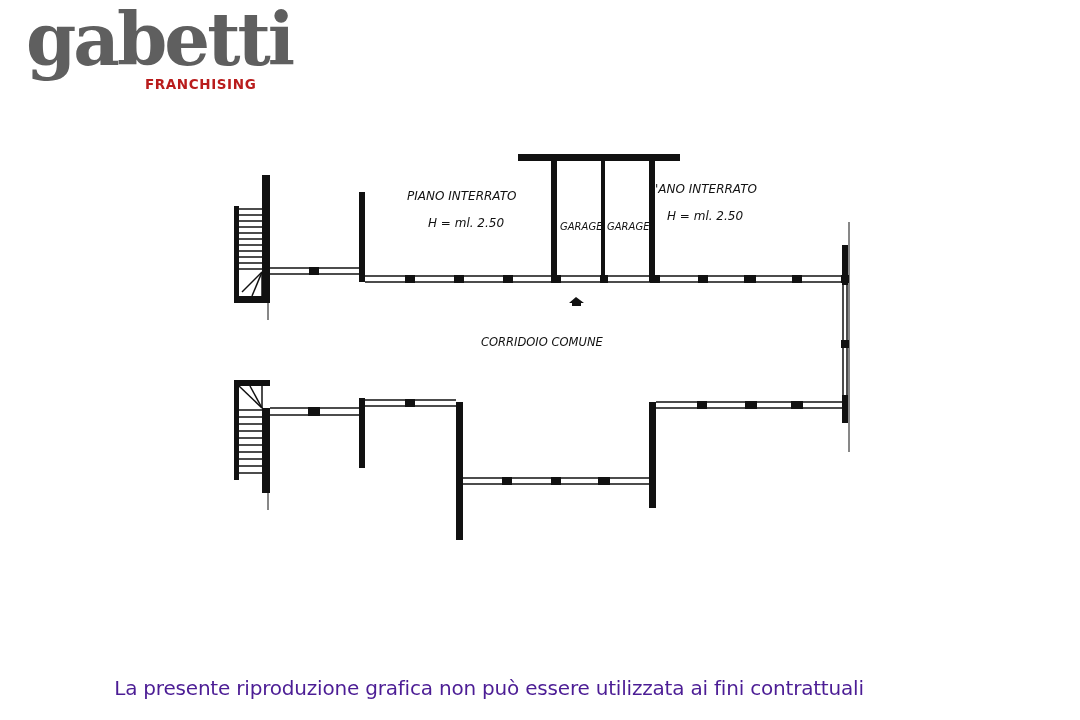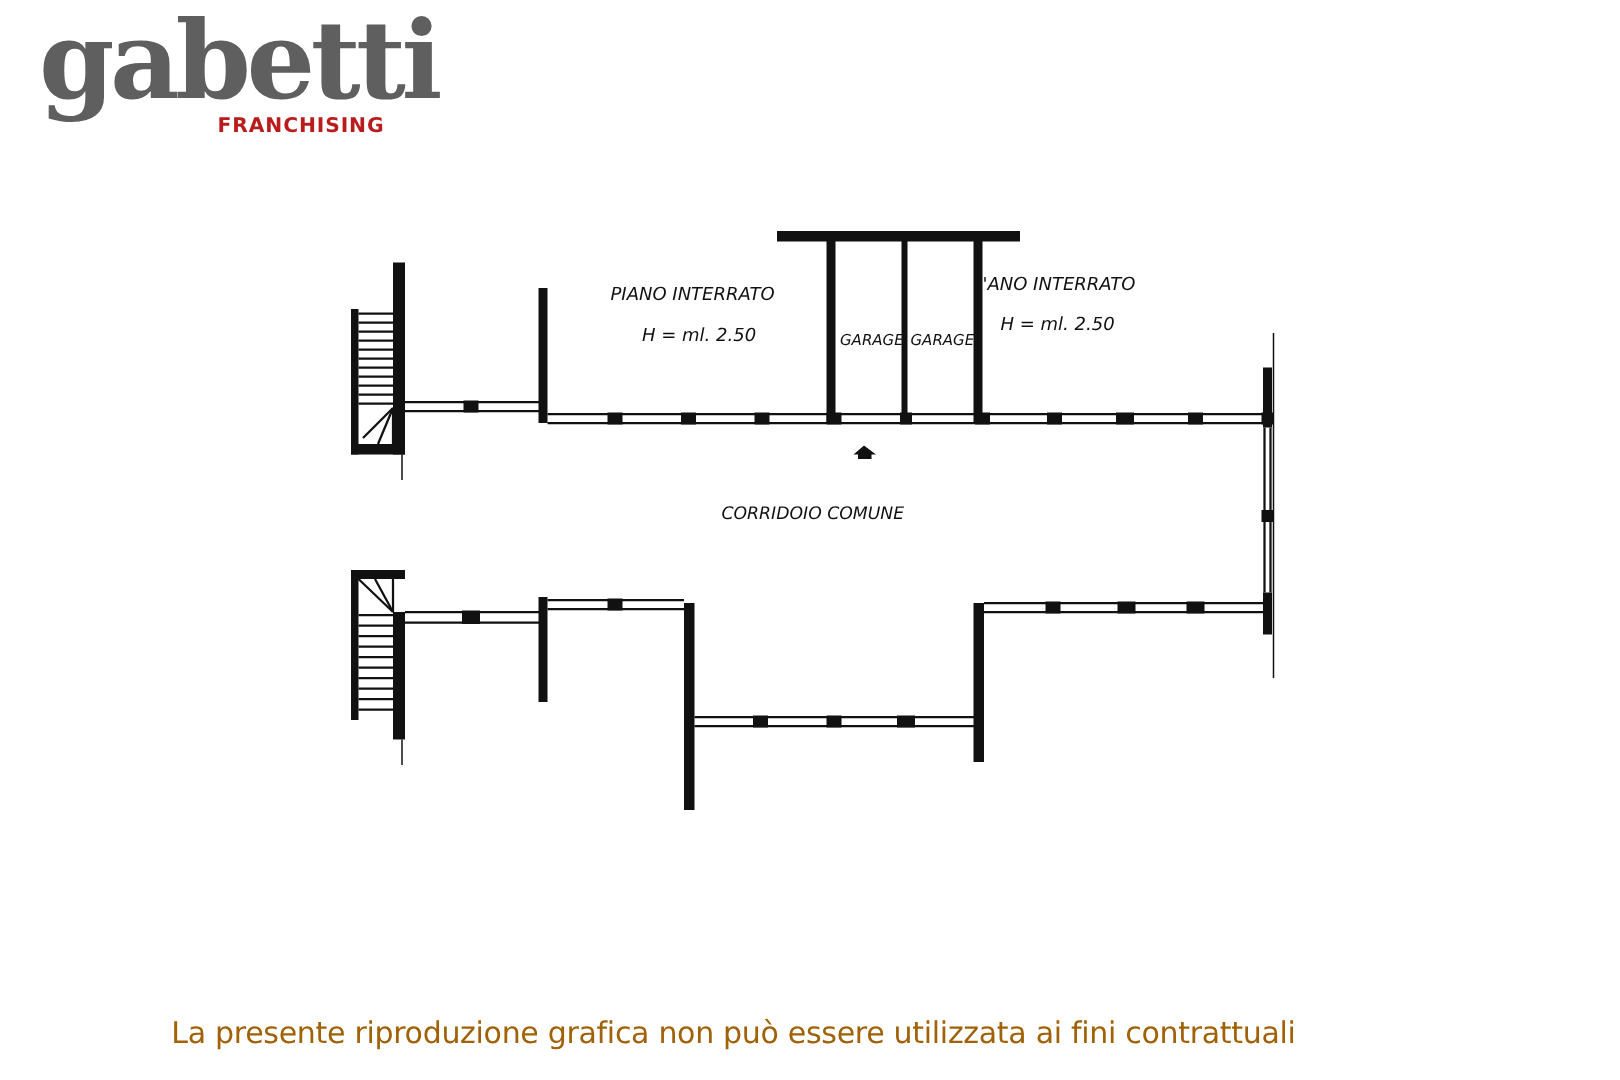--- a/index.html
+++ b/index.html
@@ -2,21 +2,21 @@
 <html><head>
   <meta charset="utf-8">
   <style>
     html, body { margin: 0; padding: 0; background: #ffffff; }
     body { width: 1080px; height: 720px; position: relative; overflow: hidden; font-family: "DejaVu Sans", sans-serif; }
     .logo { position: absolute; left: 26px; top: 18px; width: 225px; height: 92px; }
     .logo-word { position: absolute; left: 0; top: -14px; font-family: "DejaVu Serif", serif; font-weight: bold; font-size: 72px; letter-spacing: -3px; color: #5f5f5f; line-height: 1; }
     .logo-sub { position: absolute; left: 119px; top: 58px; font-family: "DejaVu Sans", sans-serif; font-weight: bold; font-size: 13.5px; letter-spacing: 0.6px; color: #b91c1c; }
     .plan { position: absolute; left: 0; top: 0; width: 1080px; height: 720px; }
     .plan-label { font-family: "DejaVu Sans", sans-serif; font-style: italic; fill: #111; }
-    .disclaimer { position: absolute; left: 0; width: 978px; top: 676px; text-align: center; font-family: "DejaVu Sans", sans-serif; font-size: 20px; color: #a16207; letter-spacing: -0.2px; }
+    .disclaimer { position: absolute; left: 0; width: 978px; top: 676px; text-align: center; font-family: "DejaVu Sans", sans-serif; font-size: 20px; color: #4c1d95; letter-spacing: -0.2px; }
   </style>
 </head>
 <body>
 
 <div class="logo">
   <div class="logo-word">gabetti</div>
   <div class="logo-sub">FRANCHISING</div>
 </div>
 
 <svg class="plan" viewBox="0 0 1080 720" xmlns="http://www.w3.org/2000/svg">

